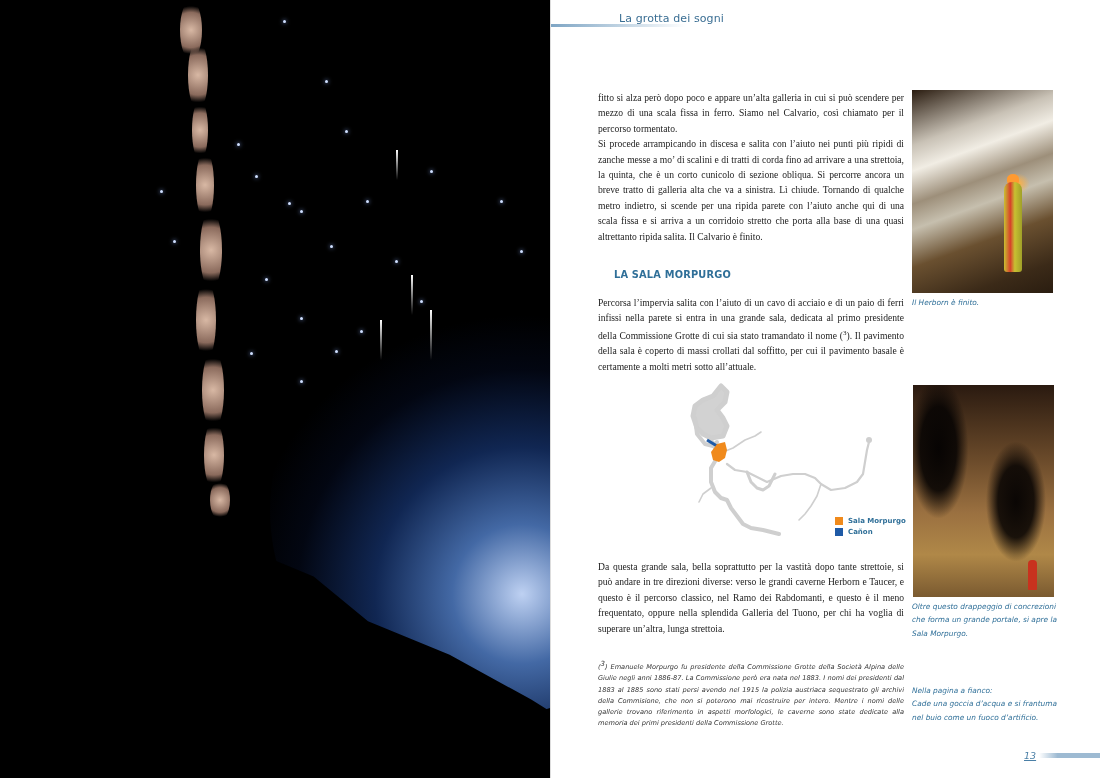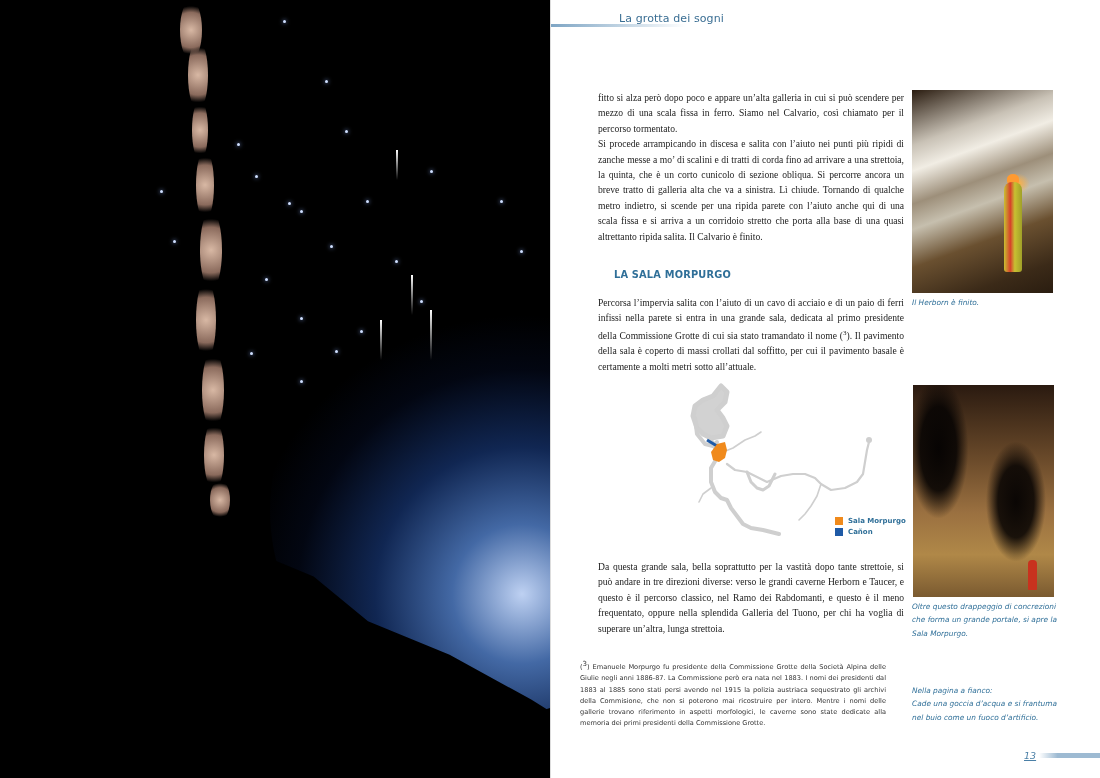--- a/index.html
+++ b/index.html
@@ -32,21 +32,21 @@
   .p3 { top: 559px; }
   sup { font-size: 7px; }
 
   
   .map { position: absolute; left: 120px; top: 378px; width: 240px; height: 170px; }
   .legend { position: absolute; left: 284px; top: 515px; font-size: 7px; font-weight: bold; color: #2f6f98; }
   .legend-row { display: flex; align-items: center; height: 11px; }
   .swatch { width: 8px; height: 8px; margin-right: 5px; }
 
   
-  .footnote { position: absolute; left: 29px; top: 659px; width: 306px; font-size: 6.6px; line-height: 11.2px; color: #333; text-align: justify; }
+  .footnote { position: absolute; left: 47px; top: 659px; width: 306px; font-size: 6.6px; line-height: 11.2px; color: #333; text-align: justify; font-style: italic; }
 
   
   .photo1 { position: absolute; left: 361px; top: 90px; width: 141px; height: 203px;
     background:
       radial-gradient(ellipse 12px 10px at 75% 46%, #ffb040 0%, rgba(255,160,40,0) 100%),
       linear-gradient(160deg, #2a1c10 0%, #c9c2b6 22%, #f1ede4 32%, #9d8f7a 45%, #c6bfae 55%, #6a5030 70%, #3b2a18 88%, #2a1d10 100%); }
   .photo1 .figure { position: absolute; left: 92px; top: 92px; width: 18px; height: 90px;
     background: linear-gradient(to right, #c8c032 0%, #d8402a 35%, #c8c032 60%, #a0a028 100%); border-radius: 8px 8px 3px 3px; }
   .photo1 .helmet { position: absolute; left: 95px; top: 84px; width: 12px; height: 10px; border-radius: 50% 50% 30% 30%; background: #ff9a30; }
   .photo2 { position: absolute; left: 362px; top: 385px; width: 141px; height: 212px;

